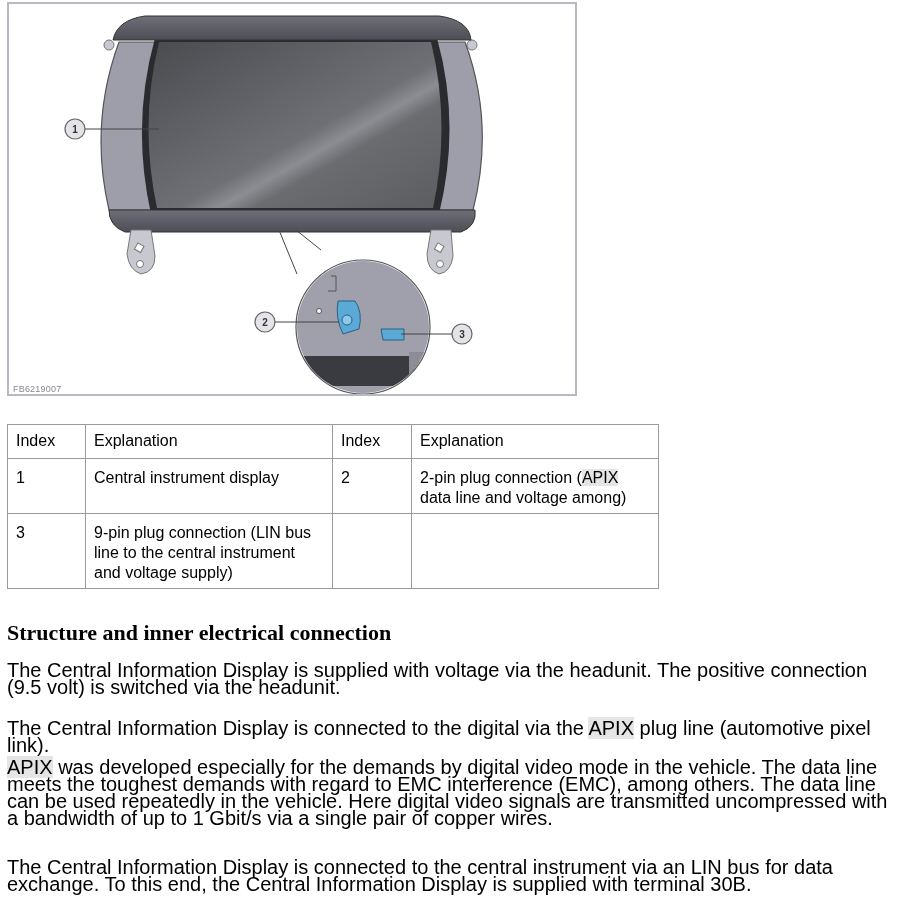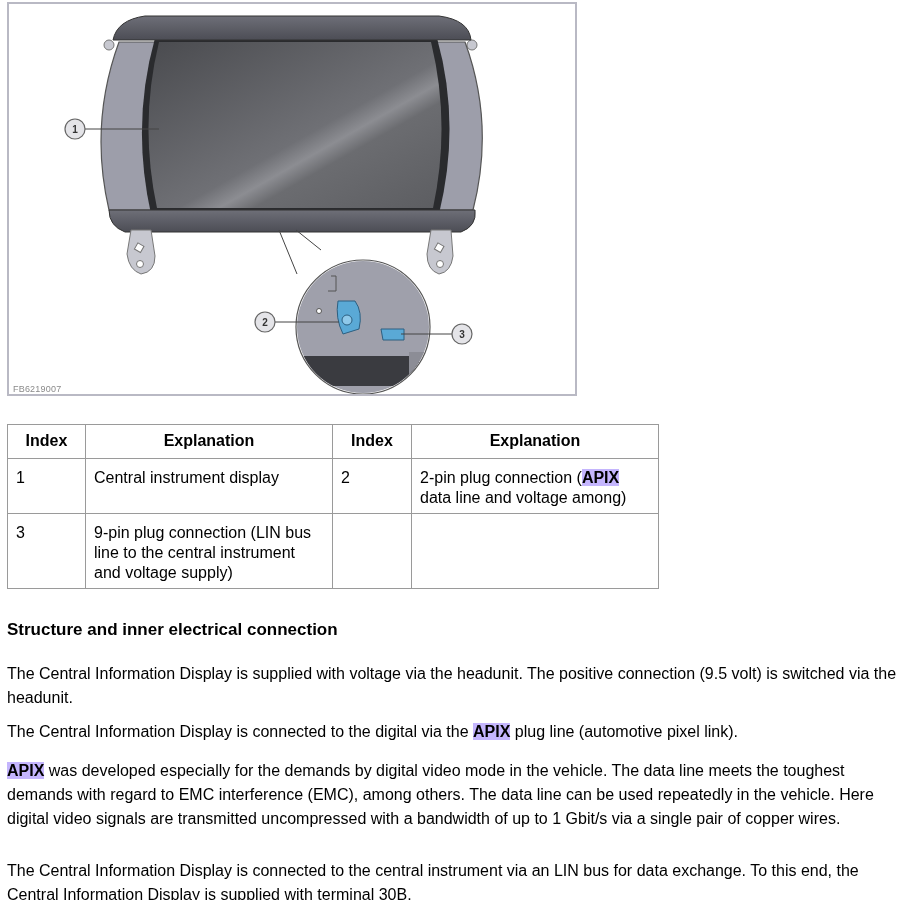--- a/index.html
+++ b/index.html
@@ -2,26 +2,26 @@
 <html><head>
 <meta charset="utf-8">
 <style>
   html, body { margin: 0; padding: 0; background: #ffffff; }
   body { width: 903px; height: 900px; overflow: hidden; position: relative; font-family: "Liberation Sans", sans-serif; color: #000; }
   .figure { position: absolute; left: 7px; top: 2px; width: 570px; height: 394px; border: 2px solid #b9b9c4; box-sizing: border-box; background: #fff; overflow: hidden; }
   .figure svg { position: absolute; left: 0; top: 0; }
   .fig-code { position: absolute; left: 4px; top: 380px; font-size: 9px; font-weight: normal; color: #8a8a8a; letter-spacing: 0.2px; }
   table.idx { position: absolute; left: 7px; top: 424px; width: 652px; border-collapse: collapse; font-size: 16px; line-height: 20px; }
   table.idx th, table.idx td { border: 1px solid #9a9a9a; padding: 6px 8px; vertical-align: top; text-align: left; }
-  table.idx th { font-weight: bold; text-align: center; padding: 6px 8px 7px; }
+  table.idx th { font-weight: normal; padding: 6px 8px 7px; }
   table.idx td { padding: 9px 8px 5px; }
   .c1 { width: 61px; } .c2 { width: 230px; } .c3 { width: 62px; } .c4 { width: 230px; }
-  .hl { background: #c4b5fd; font-weight: bold; }
-  h2 { position: absolute; left: 7px; top: 620px; margin: 0; font-size: 17px; font-weight: bold; }
-  .para { position: absolute; left: 7px; width: 890px; margin: 0; font-size: 16px; line-height: 24px; }
+  .hl { background: #e5e5e5; }
+  h2 { position: absolute; left: 7px; top: 620px; margin: 0; font-size: 22px; font-weight: bold; font-family: Liberation Serif, serif; }
+  .para { position: absolute; left: 7px; width: 890px; margin: 0; font-size: 20px; line-height: 17px; }
 </style>
 </head>
 <body>
 
 <div class="figure">
   <svg width="570" height="394" viewBox="0 0 570 394">
     <defs>
       <linearGradient id="scr" x1="0" y1="0" x2="1" y2="1">
         <stop offset="0" stop-color="#4a4b4f"></stop>
         <stop offset="0.55" stop-color="#6f7075"></stop>

